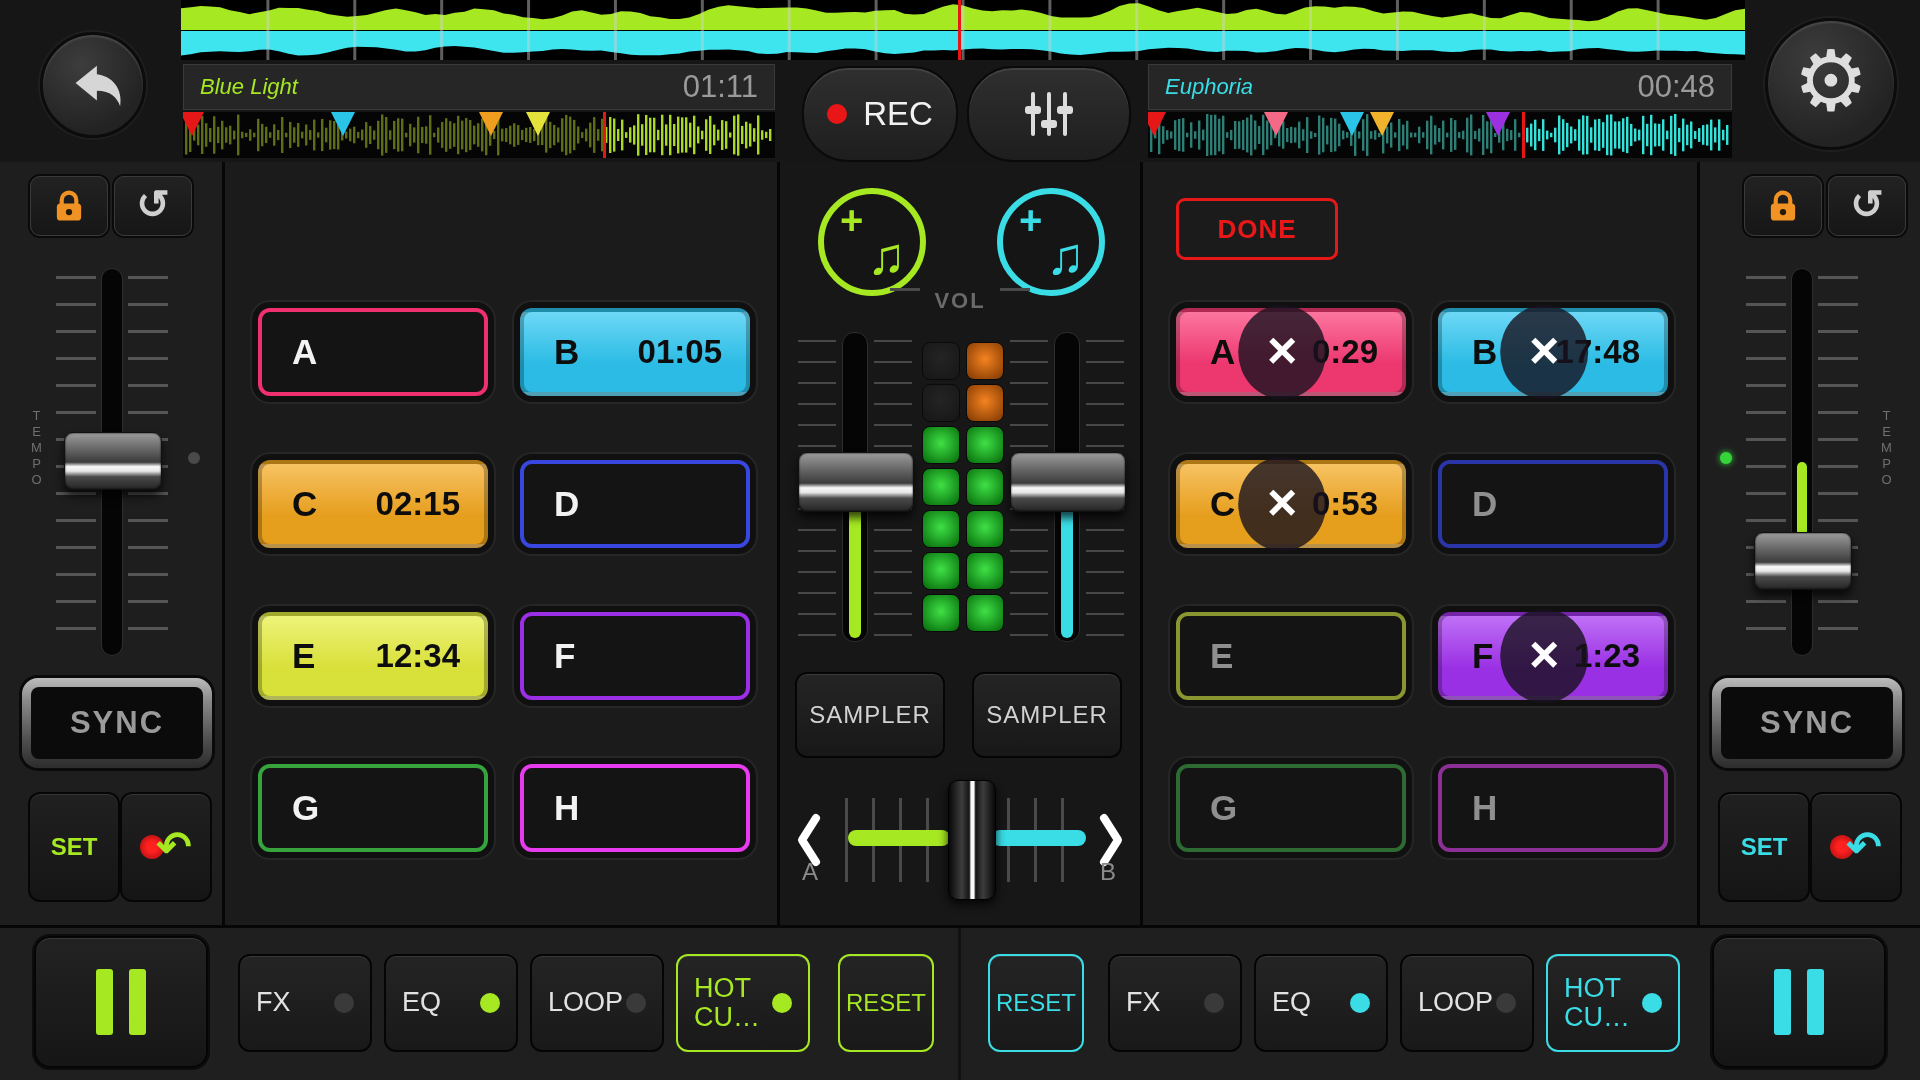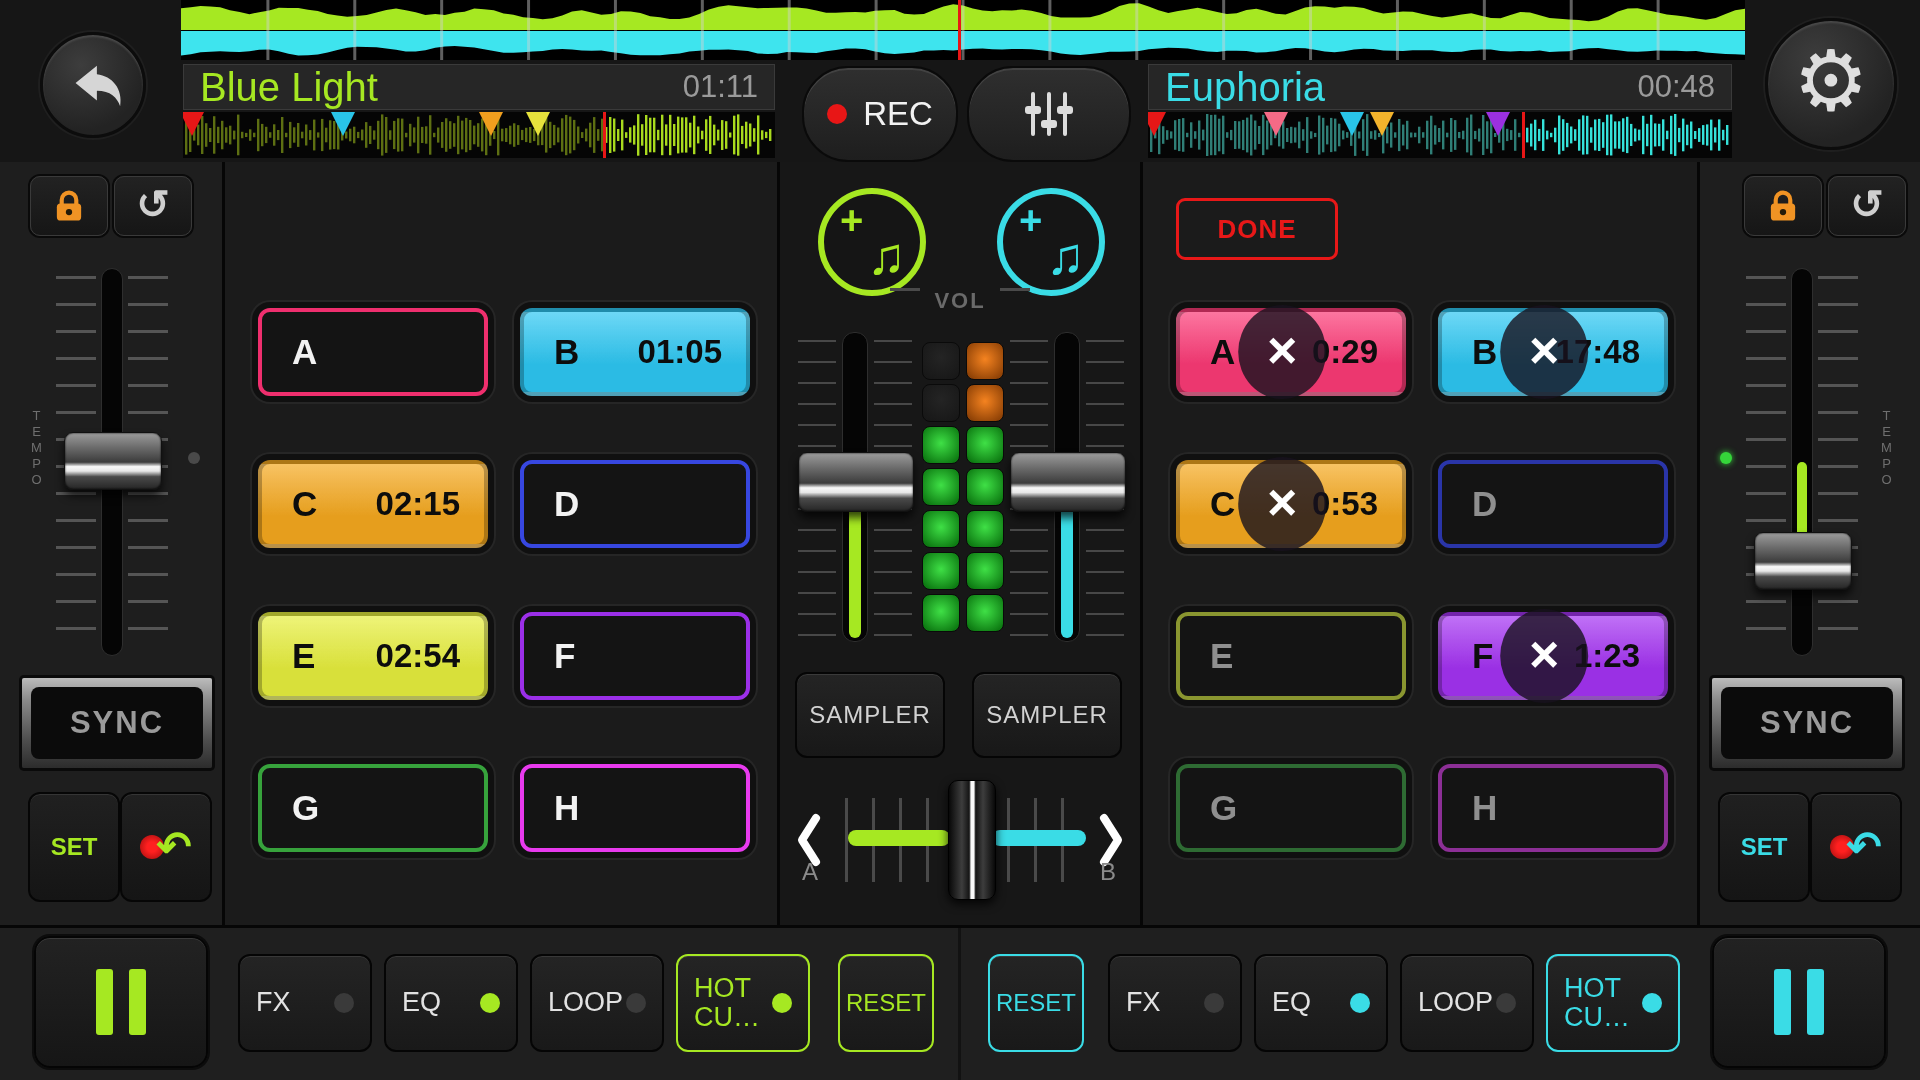--- a/index.html
+++ b/index.html
@@ -14,21 +14,21 @@
   .circle-btn{border-radius:50%;background:radial-gradient(circle at 38% 30%,#3d3d3d,#232323 70%);
       border:3px solid #0c0c0c;box-shadow:inset 0 2px 2px #4a4a4a, 0 0 0 2px #1f1f1f;
       display:flex;align-items:center;justify-content:center;}
   #back-btn{left:40px;top:32px;width:100px;height:100px;}
   #settings-btn{left:1765px;top:18px;width:126px;height:126px;}
   #gear-glyph{font-size:84px;color:#dedede;line-height:1;margin-top:-6px;}
   .trackinfo{height:46px;background:#262626;border:1px solid #3a3a3a;box-sizing:border-box;
       display:flex;align-items:center;justify-content:space-between;padding:0 16px;}
   #info-a{left:183px;top:64px;width:592px;}
   #info-b{left:1148px;top:64px;width:584px;}
-  .track-title{font-size:40px;}
+  .track-title{font-size:22px;font-style:italic;}
   .track-time{font-size:31px;color:#9a9a9a;}
   .miniwave{height:46px;background:#050505;overflow:hidden;}
   #mini-a{left:183px;top:112px;width:592px;}
   #mini-b{left:1148px;top:112px;width:584px;}
   .miniwave svg{position:absolute;left:0;top:0;width:100%;height:100%;}
   .marker{position:absolute;top:0;width:0;height:0;border-left:12px solid transparent;
       border-right:12px solid transparent;border-top:24px solid red;}
   .mini-playhead{position:absolute;top:0;width:3px;height:46px;background:#e81616;}
   .pill-btn{background:linear-gradient(180deg,#2f2f2f,#1e1e1e);border:2px solid #0a0a0a;
       box-shadow:inset 0 2px 0 #424242;border-radius:46px;display:flex;align-items:center;justify-content:center;gap:16px;}
@@ -48,21 +48,21 @@
       box-shadow:0 0 0 2px #0a0a0a;display:flex;align-items:center;justify-content:center;}
   .rotate-glyph{font-size:40px;color:#cfcfcf;font-weight:bold;line-height:1;margin-top:-4px;}
   .ticks-v{background:repeating-linear-gradient(180deg,#555 0 3px,transparent 3px 27px);}
   .ticks-v.small{background:repeating-linear-gradient(180deg,#484848 0 2px,transparent 2px 21px);}
   .slider-track{background:#050505;border:1px solid #2e2e2e;border-radius:12px;box-sizing:border-box;}
   .slider-handle{border-radius:9px;
       background:linear-gradient(180deg,#9c9c9c,#6b6b6b 26%,#3c3c3c 52%,#f8f8f8 60%,#e8e8e8 68%,#4a4a4a 78%,#262626);
       box-shadow:0 6px 8px rgba(0,0,0,.7), inset 0 0 2px #000;border:1px solid #111;}
   .vtext{width:18px;font-size:13px;line-height:16px;color:#6f6f6f;word-break:break-all;text-align:center;letter-spacing:1px;}
   .led-dot{width:12px;height:12px;border-radius:50%;}
-  .sync-outer{background:linear-gradient(180deg,#bcbcbc,#8a8a8a 25%,#4d4d4d 70%,#2c2c2c);border-radius:2px;
+  .sync-outer{background:linear-gradient(180deg,#bcbcbc,#8a8a8a 25%,#4d4d4d 70%,#2c2c2c);border-radius:16px;
       box-shadow:0 0 0 3px #0a0a0a;padding:9px;box-sizing:border-box;}
   .sync-inner{width:100%;height:100%;background:#0b0b0b;border-radius:8px;display:flex;align-items:center;justify-content:center;
       color:#9a9a9a;font-size:31px;font-weight:bold;letter-spacing:2px;}
   .set-btn{background:linear-gradient(180deg,#202020,#151515);border:2px solid #060606;border-radius:12px;
       box-shadow:inset 0 1px 0 #353535;display:flex;align-items:center;justify-content:center;}
   .set-label{font-size:24px;font-weight:bold;}
   .rec-undo{gap:0;}
   .undo-dot{width:24px;height:24px;border-radius:50%;background:radial-gradient(circle,#ff2020 30%,#9a0c0c);}
   .undo-arrow{font-size:42px;font-weight:bold;margin-left:-8px;line-height:1;}
   
@@ -585,21 +585,21 @@
       <div class="pad filled" style="left: 258px; top: 460px; background: linear-gradient(rgba(255, 255, 255, 0.3), rgba(0, 0, 0, 0.06) 65%), rgb(244, 168, 31); border-color: rgba(0, 0, 0, 0.25);">
     <span class="letter">C</span>
     <span class="time">02:15</span>
   </div>
       <div class="pad outline" style="left: 520px; top: 460px; border-color: rgb(55, 71, 224);">
     <span class="letter">D</span>
     <span class="time"></span>
   </div>
       <div class="pad filled" style="left: 258px; top: 612px; background: linear-gradient(rgba(255, 255, 255, 0.3), rgba(0, 0, 0, 0.06) 65%), rgb(230, 238, 62); border-color: rgba(0, 0, 0, 0.25);">
     <span class="letter">E</span>
-    <span class="time">02:54</span>
+    <span class="time">12:34</span>
   </div>
       <div class="pad outline" style="left: 520px; top: 612px; border-color: rgb(155, 47, 232);">
     <span class="letter">F</span>
     <span class="time"></span>
   </div>
       <div class="pad outline" style="left: 258px; top: 764px; border-color: rgb(55, 163, 60);">
     <span class="letter">G</span>
     <span class="time"></span>
   </div>
       <div class="pad outline" style="left: 520px; top: 764px; border-color: rgb(232, 58, 238);">

